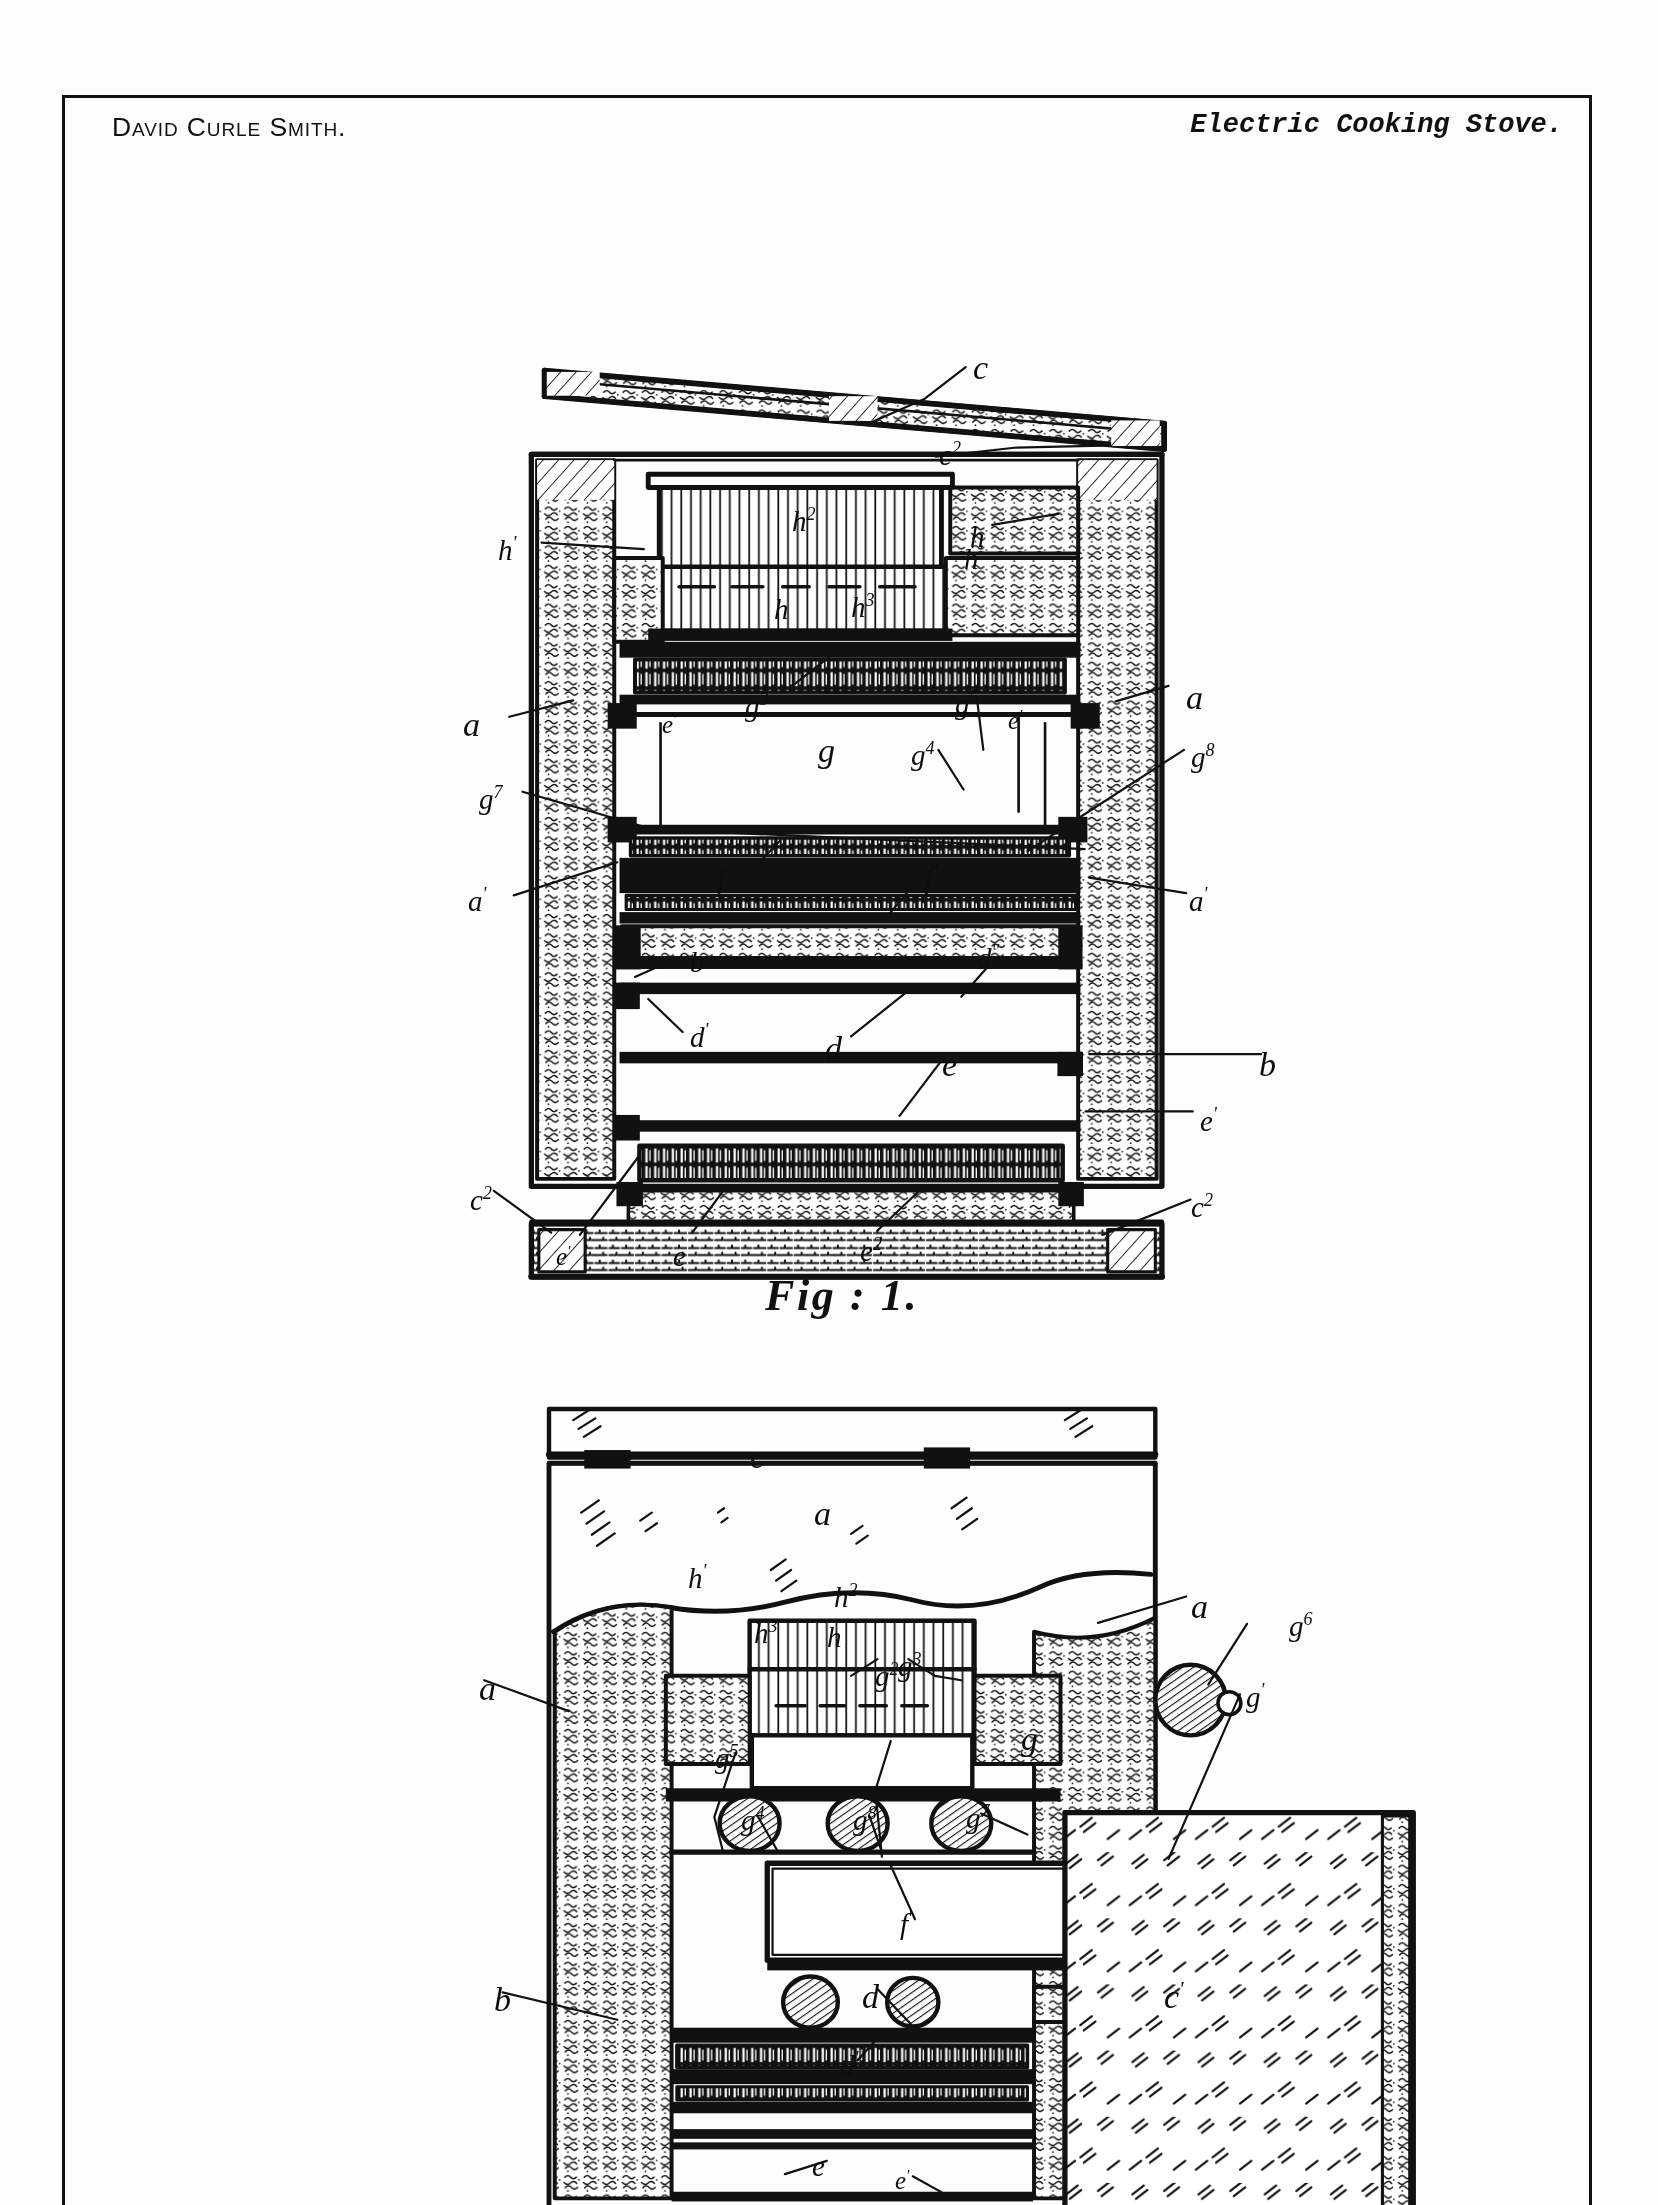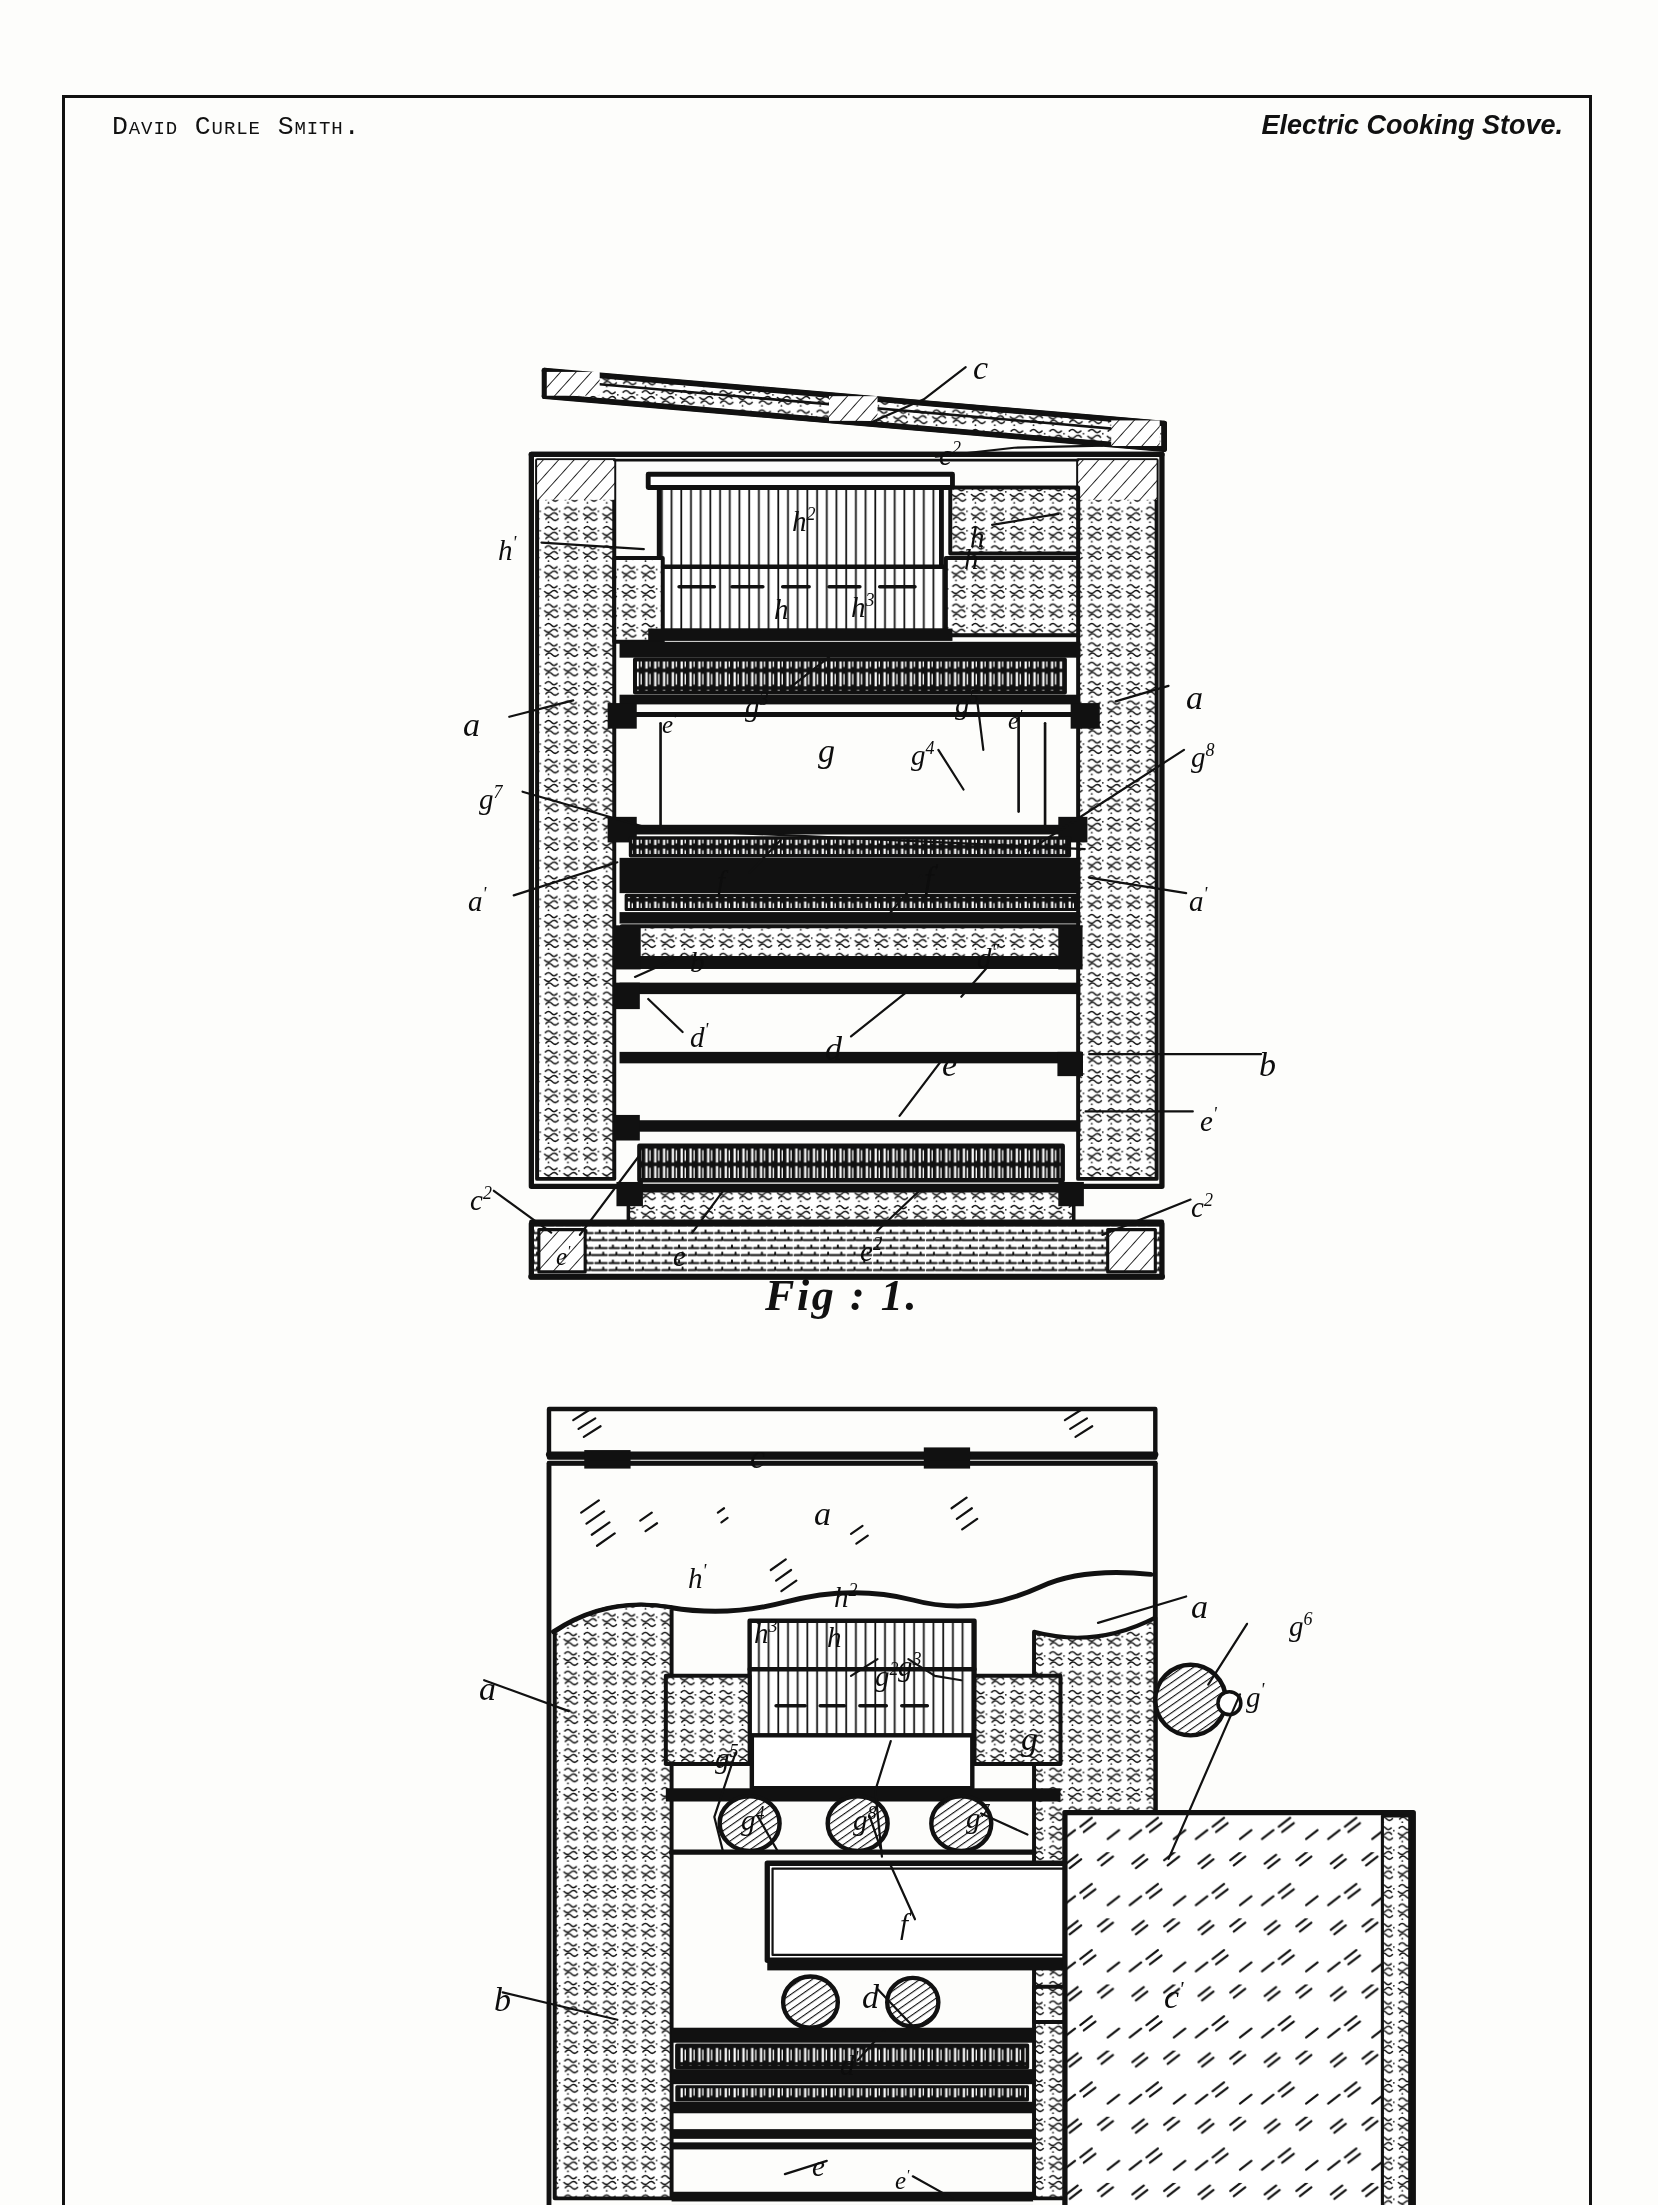--- a/index.html
+++ b/index.html
@@ -71,31 +71,31 @@
     height: 2342px;
     border: 3.1px solid #111;
     box-sizing: border-box;
   }
 
   
   .sub-left {
     position: absolute;
     left: 112px;
     top: 112px;
-    font-family: Liberation Mono, monospace;
+    font-family: Liberation Sans, sans-serif;
     font-size: 26.5px;
     font-variant: small-caps;
     letter-spacing: 0.9px;
     white-space: nowrap;
   }
   .sub-right {
     position: absolute;
     right: 95px;
     top: 110px;
-    font-family: Liberation Sans, sans-serif;
+    font-family: Liberation Mono, monospace;
     font-style: italic;
     font-weight: bold;
     font-size: 27px;
     white-space: nowrap;
   }
 
   
   .figcap {
     position: absolute;
     font-family: Liberation Serif, serif;

